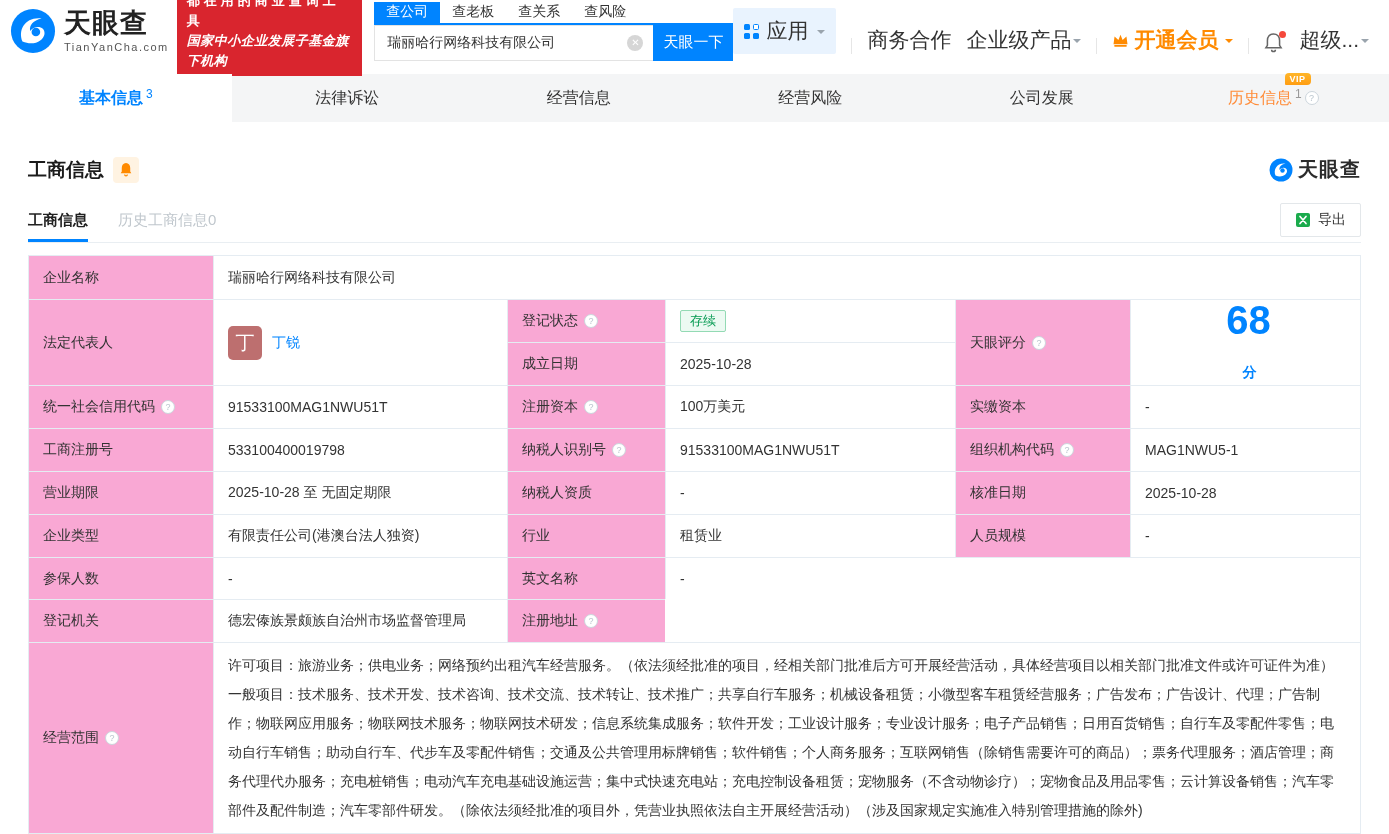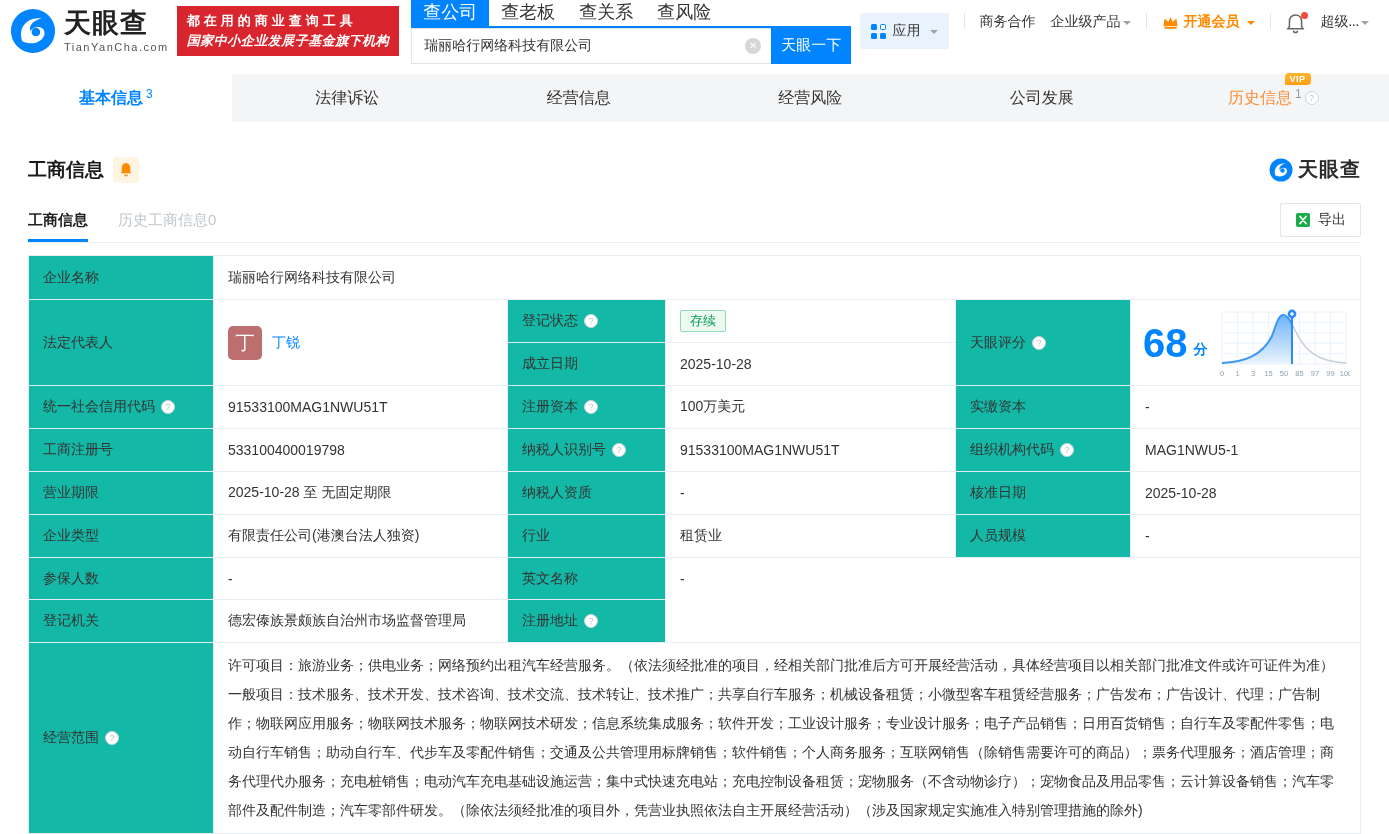--- a/index.html
+++ b/index.html
@@ -15,31 +15,31 @@
   .hdr { height:62px; display:flex; align-items:center; padding:0 20px 0 10px; }
   .logo { display:flex; align-items:center; gap:8px; cursor:pointer; }
   .logo-txt .nm { font-size:27px; font-weight:bold; color:#222; line-height:1; letter-spacing:1px; }
   .logo-txt .dm { font-size:11px; color:#555; letter-spacing:1.5px; margin-top:4px; }
   .slogan { background:#d9252e; color:#fff; margin-left:8px; padding:5px 10px; line-height:1.55; }
   .slogan .l1 { font-size:13px; font-weight:bold; letter-spacing:4px; }
   .slogan .l2 { font-size:13px; font-weight:bold; letter-spacing:.5px;font-style:italic; }
 
   .search-block { margin-left:12px; width:440px; }
   .stabs { display:flex; border-bottom:2px solid #0084ff; }
-  .stab { padding:1px 12px 2px; font-size:18px; color:#333; cursor:pointer; }
+  .stab { padding:1px 12px 2px; font-size:14px; color:#333; cursor:pointer; }
   .stab.active { background:#0084ff; color:#fff; }
   .sbar { display:flex; height:36px; }
   .sinput-wrap { position:relative; flex:1; }
   .sinput-wrap input { width:100%; height:36px; border:1px solid #e3e3e3; border-right:none;
      padding:0 34px 0 12px; font-size:14px; color:#333; outline:none; }
   .clear-ic { position:absolute; right:10px; top:10px; width:16px; height:16px; border-radius:50%;
      background:#d6d6d6; color:#fff; font-size:10px; line-height:16px; text-align:center; cursor:pointer; }
   .search-btn { width:80px; background:#0084ff; color:#fff; font-size:15px; border:none; cursor:pointer; }
 
-  .hnav { margin-left:auto; display:flex; align-items:flex-start; gap:15px; font-size:14px; color:#333; white-space:nowrap;font-family:Liberation Serif, serif; }
+  .hnav { margin-left:auto; display:flex; align-items:flex-end; gap:15px; font-size:21px; color:#333; white-space:nowrap; }
   .caret { display:inline-block; width:0; height:0; border:4px solid transparent; border-top-color:#9aa4ad; margin:5px 0 0 2px; }
   .caret.or { border-top-color:#ff8a00; }
   .apps { background:#e9f3fe; padding:9px 11px; display:flex; align-items:center; gap:7px; border-radius:2px; cursor:pointer; }
   .grid-ic { width:15px; height:15px; display:grid; grid-template-columns:6px 6px; grid-template-rows:6px 6px; gap:3px; }
   .grid-ic i { background:#0084ff; border-radius:1.5px; }
   .grid-ic i.hollow { background:#fff; border:1.5px solid #0084ff; }
   .hdiv { width:1px; height:16px; background:#e6e6e6; }
   .vip-link { color:#ff8a00; font-weight:bold; display:flex; align-items:center; gap:5px; }
   .bell-wrap { position:relative; width:20px; height:22px; cursor:pointer; }
   .bell-wrap .dot { position:absolute; top:-1px; right:-2px; width:7px; height:7px; border-radius:50%; background:#f5483b; }
@@ -73,32 +73,32 @@
   .subtab.active { color:#222; font-weight:bold; border-bottom:3px solid #0084ff; padding-bottom:9px; }
   .export { position:absolute; right:0; bottom:5px; height:34px; padding:0 14px; background:#fff;
      border:1px solid #e3e7ea; border-radius:2px; display:flex; align-items:center; gap:7px; font-size:14px; color:#333; cursor:pointer; }
 
   
   .tbl { margin-top:12px; width:1333px; display:grid;
      grid-template-columns:185px 294px 158px 290px 175px 1fr;
      grid-template-rows:44px 43px 43px 43px 43px 43px 43px 42px 43px auto;
      border-right:1px solid #e5ecf2; border-bottom:1px solid #e5ecf2; font-size:14px; }
   .tbl > div { border-left:1px solid #e5ecf2; border-top:1px solid #e5ecf2; }
-  .lbl { display:flex; align-items:center; gap:6px; padding:12px 14px; background:#14b8a6; color:#333; }
+  .lbl { display:flex; align-items:center; gap:6px; padding:12px 14px; background:#f9a8d4; color:#333; }
   .val { display:flex; align-items:center; padding:0 14px; color:#333; }
   .val.block { display:block; padding:8px 14px; line-height:29px; }
   .badge-ok { display:inline-block; padding:1px 9px; border:1px solid #93dab4; color:#0a9c55;
      background:#ecfaf2; border-radius:2px; font-size:13px; }
   .avatar { width:34px; height:34px; border-radius:5px; background:#bd6f6f; color:#fff; font-size:19px;
      display:flex; align-items:center; justify-content:center; flex:none; cursor:pointer; }
   .link { color:#0084ff; cursor:pointer; }
   .rep-name { margin-left:10px; }
   .score-val { color:#0084ff; font-weight:bold; font-size:40px; line-height:1; }
   .score-unit { color:#0084ff; font-size:14px; font-weight:bold; margin:14px 0 0 2px; }
-  .score-cell { gap:4px; padding:0 6px 0 12px; }
+  .score-cell { gap:10px; padding:0 6px 0 12px;flex-direction:column; }
   .excel-ic { width:16px; height:16px; }
 </style>
 </head>
 <body>
 
 <header class="hdr">
   <div class="logo">
     <svg width="46" height="46" viewBox="0 0 48 48">
       <circle cx="24" cy="24" r="23" fill="#0084ff"></circle>
       <path d="M13 35 C8 23 16 9 33 11 C24 13 20 18 21 24 C26 17 37 19 36 27 C35 34 25 40 13 35 Z" fill="#fff"></path>

